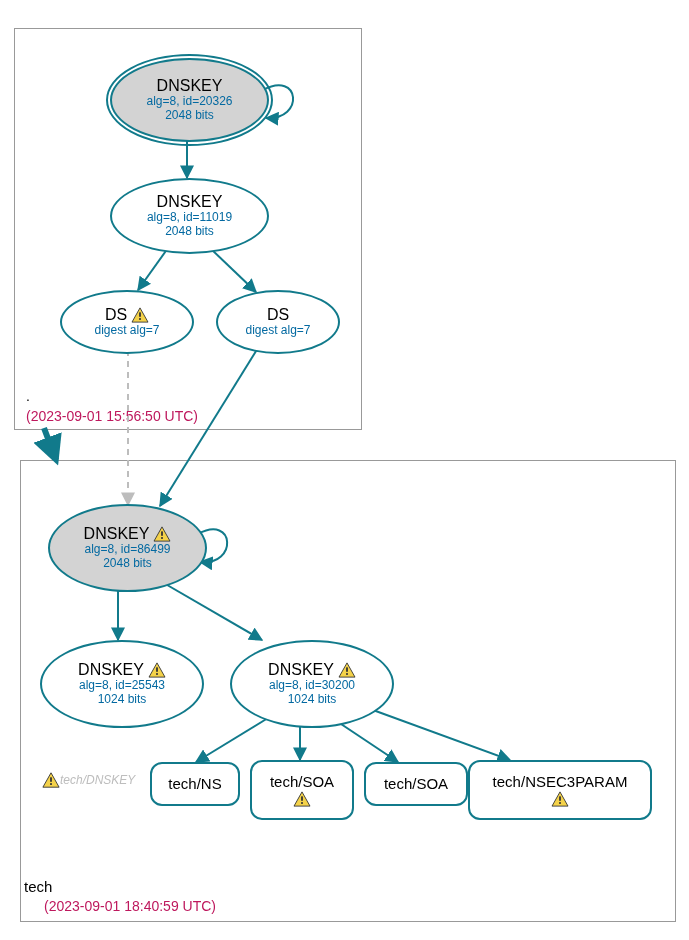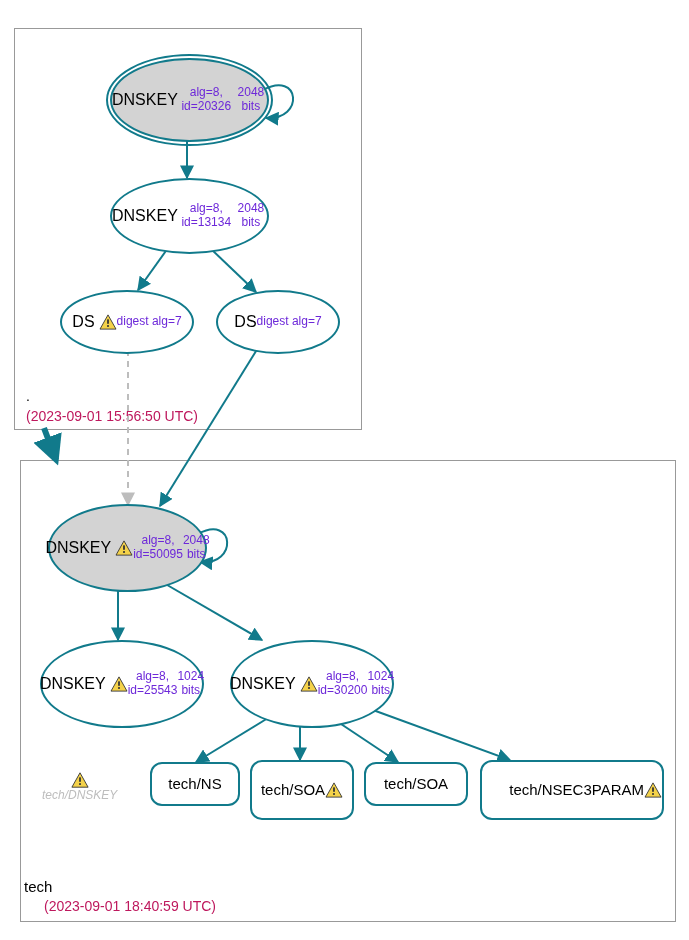--- a/index.html
+++ b/index.html
@@ -24,21 +24,21 @@
   }
   .zone-ts {
     position: absolute;
     left: 12px;
     font-size: 14px;
     color: #be185d;
   }
   .node {
     position: absolute;
     display: flex;
-    flex-direction: row;
+    flex-direction: column;
     align-items: center;
     justify-content: center;
     text-align: center;
     line-height: 1.15;
   }
   .ellipse {
     border: 2px solid #117a8b;
     border-radius: 50%;
     background: #fff;
   }
@@ -59,34 +59,34 @@
   }
   .title-line {
     font-size: 16px;
     color: #000;
     display: flex;
     align-items: center;
     gap: 4px;
   }
   .sub-line {
     font-size: 12px;
-    color: #6d28d9;
+    color: #0369a1;
   }
   .warn-tri {
     display: inline-flex;
     width: 18px;
     height: 16px;
     align-items: center;
     justify-content: center;
   }
   .warn-tri svg { display:block; }
   .floating-warn {
     position:absolute;
     display:flex;
-    flex-direction:column;
+    flex-direction:row;
     align-items:center;
   }
   .floating-warn .lbl {
     font-size: 12px;
     font-style: italic;
     color: #bdbdbd;
   }
   svg.edges {
     position: absolute;
     top: 0; left: 0;
@@ -157,21 +157,21 @@
 </svg>
 
 <div class="node ellipse filled double-ring" style="left:110px; top:58px; width:155px; height:80px;">
   <div class="title-line">DNSKEY</div>
   <div class="sub-line">alg=8, id=20326</div>
   <div class="sub-line">2048 bits</div>
 </div>
 
 <div class="node ellipse" style="left:110px; top:178px; width:155px; height:72px;">
   <div class="title-line">DNSKEY</div>
-  <div class="sub-line">alg=8, id=13134</div>
+  <div class="sub-line">alg=8, id=11019</div>
   <div class="sub-line">2048 bits</div>
 </div>
 
 <div class="node ellipse" style="left:60px; top:290px; width:130px; height:60px;">
   <div class="title-line">
       <span>DS</span>
     <span class="warn-tri">
         <svg width="18" height="16">
           <use href="#warn"></use>
         </svg>
@@ -187,21 +187,21 @@
 
 <div class="node ellipse filled" style="left:48px; top:504px; width:155px; height:84px;">
   <div class="title-line">
       <span>DNSKEY</span>
     <span class="warn-tri">
         <svg width="18" height="16">
           <use href="#warn"></use>
         </svg>
       </span>
   </div>
-  <div class="sub-line">alg=8, id=50095</div>
+  <div class="sub-line">alg=8, id=86499</div>
   <div class="sub-line">2048 bits</div>
 </div>
 
 <div class="node ellipse" style="left:40px; top:640px; width:160px; height:84px;">
   <div class="title-line">
       <span>DNSKEY</span>
     <span class="warn-tri">
         <svg width="18" height="16">
           <use href="#warn"></use>
         </svg>
@@ -234,21 +234,21 @@
       <svg width="18" height="16">
         <use href="#warn"></use>
       </svg>
     </span>
 </div>
 
 <div class="node rrect" style="left:364px; top:762px; width:100px; height:40px;">
   <div class="title-line" style="font-size:15px;">tech/SOA</div>
 </div>
 
-<div class="node rrect" style="left:480px; top:760px; width:180px; height:56px;justify-content:flex-end;">
+<div class="node rrect" style="left:468px; top:760px; width:180px; height:56px;">
   <div class="title-line" style="font-size:15px;">tech/NSEC3PARAM</div>
   <span class="warn-tri">
       <svg width="18" height="16">
         <use href="#warn"></use>
       </svg>
     </span>
 </div>
 
 <div class="floating-warn" style="left:42px; top:772px;">
   <span class="warn-tri">

